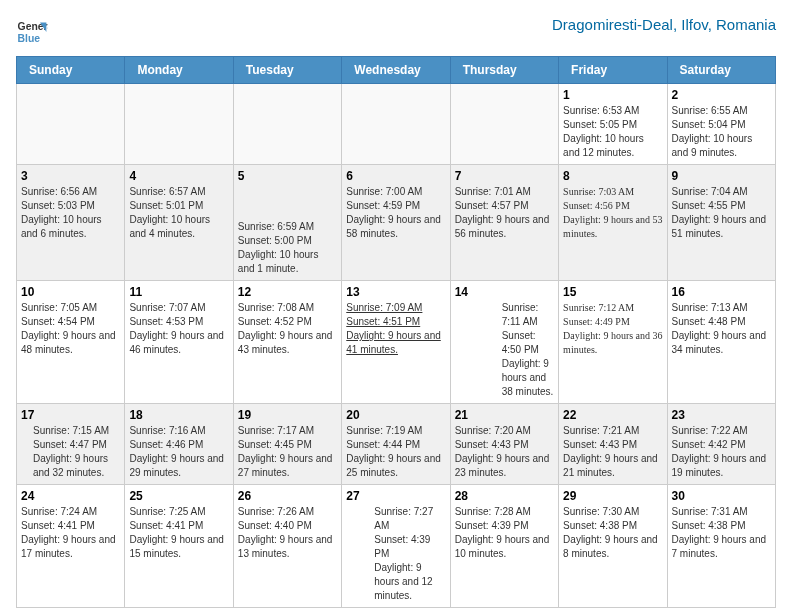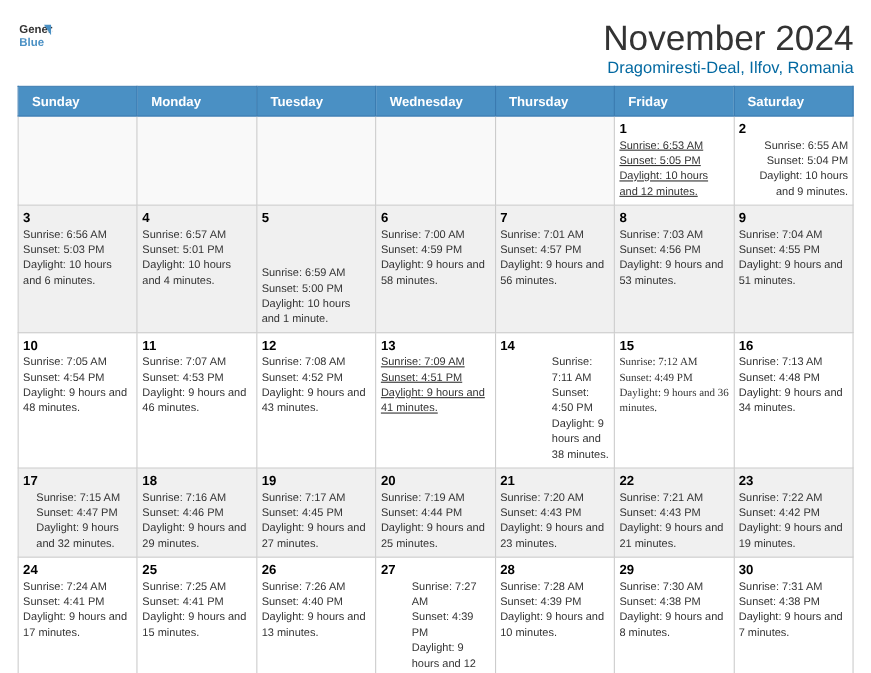--- a/index.html
+++ b/index.html
@@ -81,21 +81,20 @@
 
 <div class="header-area">
   <div class="logo">
     <svg class="logo-icon" viewBox="0 0 40 40" xmlns="http://www.w3.org/2000/svg">
       <text x="2" y="18" font-size="13" font-weight="bold" fill="#333" font-family="Arial">General</text>
       <text x="2" y="32" font-size="13" font-weight="bold" fill="#4a90c4" font-family="Arial">Blue</text>
       <polygon points="30,8 38,8 38,20" fill="#4a90c4"></polygon>
     </svg>
   </div>
   <div class="title-area">
-    <div class="month-title">November 2024</div>
     <div class="location-title">Dragomiresti-Deal, Ilfov, Romania</div>
   </div>
 </div>
 
 <table>
   <thead>
     <tr>
     <th>Sunday</th>
         <th>Monday</th>
         <th>Tuesday</th>
@@ -107,27 +106,27 @@
   </thead>
   <tbody id="calendar-body">
   <tr>
         <td class="empty"></td>
         <td class="empty"></td>
         <td class="empty"></td>
         <td class="empty"></td>
         <td class="empty"></td>
         <td>
           <div class="day-number">1</div>
-          <div class="day-info" style="white-space: pre-line; text-decoration: underline;">Sunrise: 6:53 AM
+          <div class="day-info" style="white-space: pre-line;">Sunrise: 6:53 AM
 Sunset: 5:05 PM
 Daylight: 10 hours and 12 minutes.</div>
         </td>
         <td>
           <div class="day-number">2</div>
-          <div class="day-info" style="white-space: pre-line; text-align: right;">Sunrise: 6:55 AM
+          <div class="day-info" style="white-space: pre-line;">Sunrise: 6:55 AM
 Sunset: 5:04 PM
 Daylight: 10 hours and 9 minutes.</div>
         </td>
       </tr>
       <tr>
         <td class="shaded">
           <div class="day-number">3</div>
           <div class="day-info" style="white-space: pre-line;">Sunrise: 6:56 AM
 Sunset: 5:03 PM
 Daylight: 10 hours and 6 minutes.</div>
@@ -151,21 +150,21 @@
 Daylight: 9 hours and 58 minutes.</div>
         </td>
         <td class="shaded">
           <div class="day-number">7</div>
           <div class="day-info" style="white-space: pre-line;">Sunrise: 7:01 AM
 Sunset: 4:57 PM
 Daylight: 9 hours and 56 minutes.</div>
         </td>
         <td class="shaded">
           <div class="day-number">8</div>
-          <div class="day-info" style="white-space: pre-line;">Sunrise: 7:03 AM
+          <div class="day-info" style="white-space: pre-line; font-family: Liberation Serif, serif;">Sunrise: 7:03 AM
 Sunset: 4:56 PM
 Daylight: 9 hours and 53 minutes.</div>
         </td>
         <td class="shaded">
           <div class="day-number">9</div>
           <div class="day-info" style="white-space: pre-line;">Sunrise: 7:04 AM
 Sunset: 4:55 PM
 Daylight: 9 hours and 51 minutes.</div>
         </td>
       </tr>

